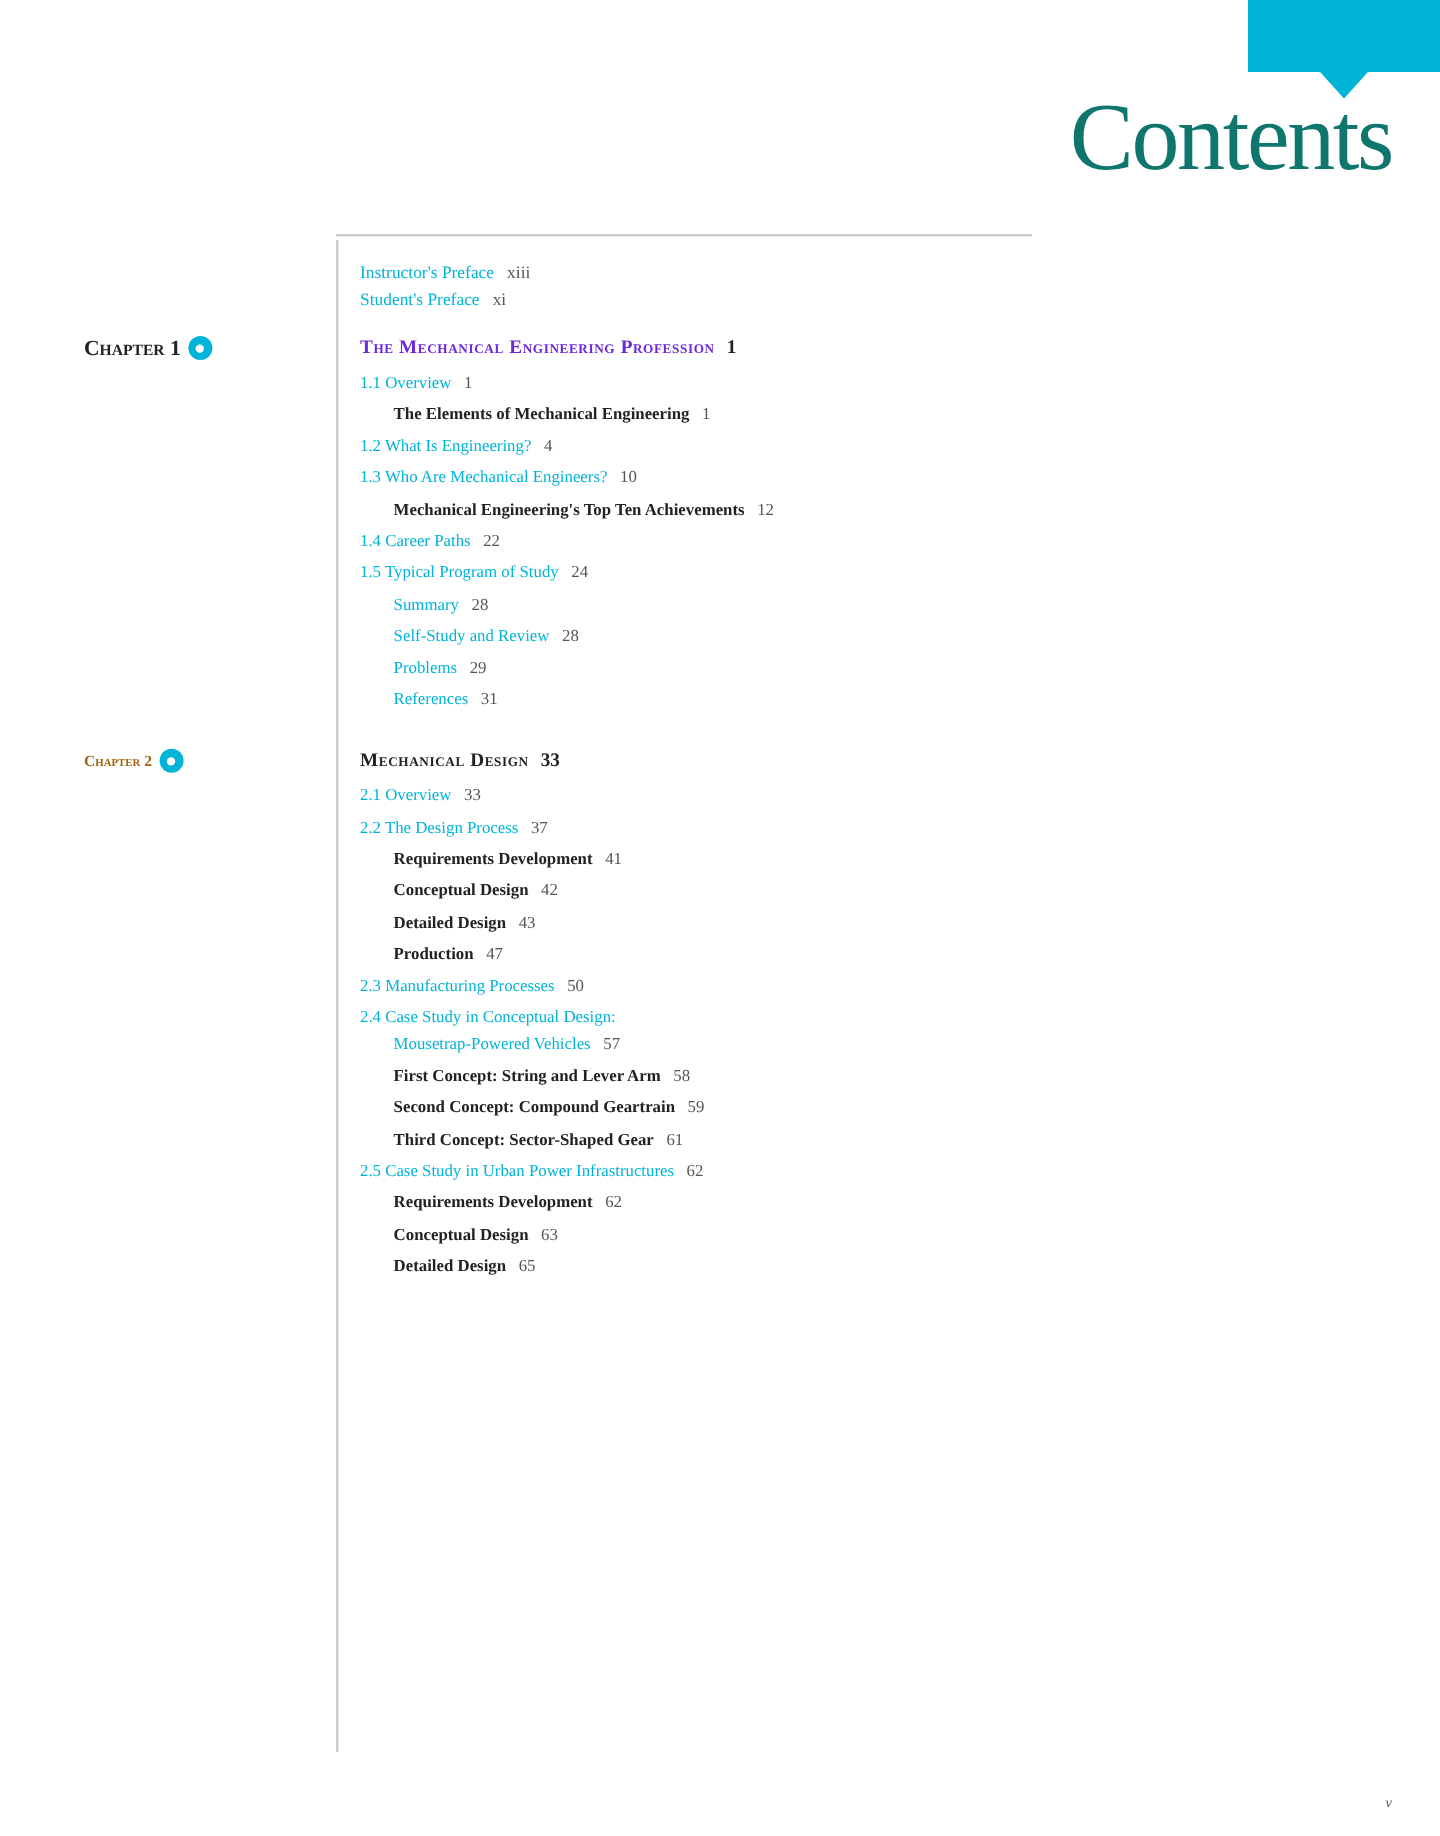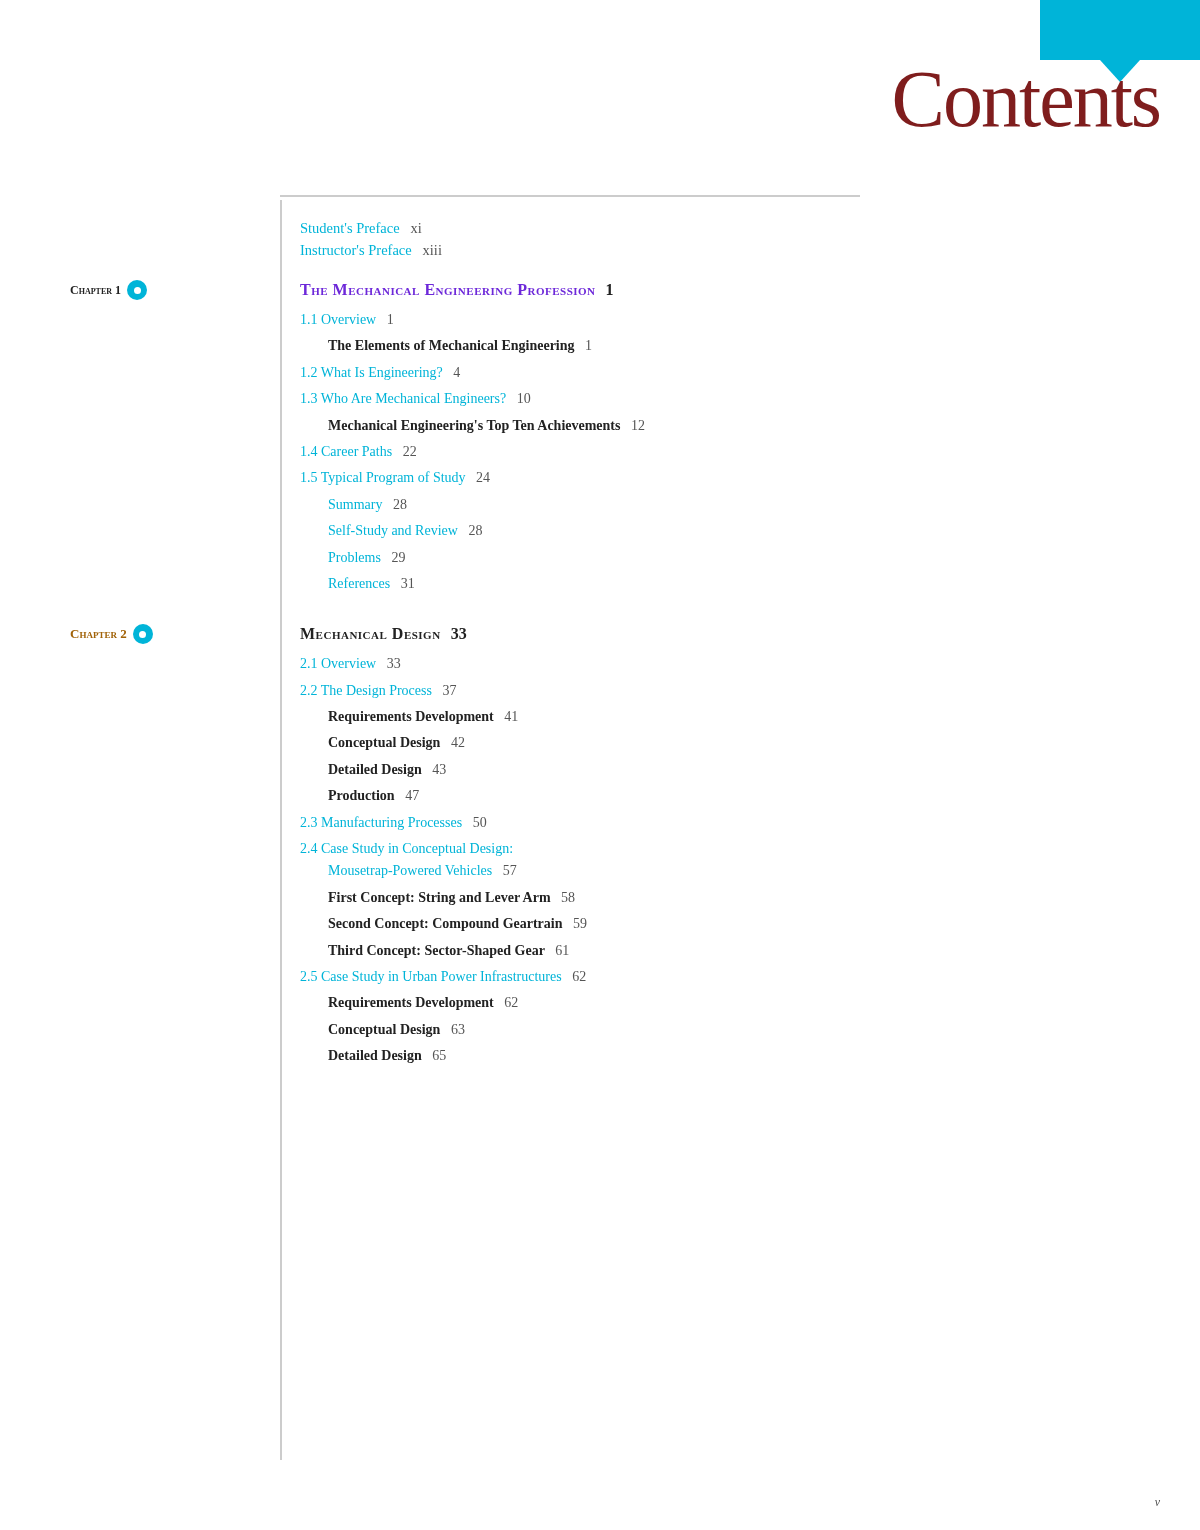--- a/index.html
+++ b/index.html
@@ -31,25 +31,25 @@
       width: 0;
       height: 0;
       border-left: 20px solid transparent;
       border-right: 20px solid transparent;
       border-top: 22px solid #00b4d8;
     }
 
     
     .contents-title {
       position: absolute;
-      top: 54px;
+      top: 70px;
       right: 40px;
       font-size: 80px;
       font-weight: 300;
-      color: #7f1d1d;
+      color: #0f766e;
       font-family: Georgia, serif;
       letter-spacing: -2px;
     }
 
     
     .vert-rule {
       position: absolute;
       top: 200px;
       left: 280px;
       width: 2px;
@@ -129,34 +129,34 @@
 <div class="contents-title">Contents</div>
 
 <div class="vert-rule"></div>
 
 <div class="horiz-rule"></div>
 
 <div class="content">
 
   <div class="preface-section">
     <div class="preface-line">
+      <span class="cyan">Instructor's Preface</span>
+      <span class="gray">&nbsp;&nbsp;xiii</span>
+    </div>
+    <div class="preface-line">
       <span class="cyan">Student's Preface</span>
       <span class="gray">&nbsp;&nbsp;xi</span>
     </div>
-    <div class="preface-line">
-      <span class="cyan">Instructor's Preface</span>
-      <span class="gray">&nbsp;&nbsp;xiii</span>
-    </div>
   </div>
 
   <div class="chapter-block">
 
     <div style="position:relative; display:flex; align-items:center; margin-bottom:10px;">
       <div style="position:absolute; left:-230px; display:flex; align-items:center; gap:6px;">
-        <span style="font-size:12px; font-variant:small-caps; font-weight:bold; color:#222;">Chapter 1</span>
+        <span style="font-size:18px; font-variant:small-caps; font-weight:bold; color:#222;">Chapter 1</span>
         <div style="width:20px;height:20px;border-radius:50%;background:#00b4d8;display:flex;align-items:center;justify-content:center;">
           <div style="width:7px;height:7px;border-radius:50%;background:#fff;"></div>
         </div>
       </div>
       <span style="font-size:16px;font-variant:small-caps;font-weight:bold;color:#6d28d9;letter-spacing:0.5px;">The Mechanical Engineering Profession</span>
       <span style="font-size:16px;font-weight:bold;color:#222;margin-left:10px;">1</span>
     </div>
 
     <div class="entry-line indent1">
       <span class="cyan">1.1 Overview</span>

